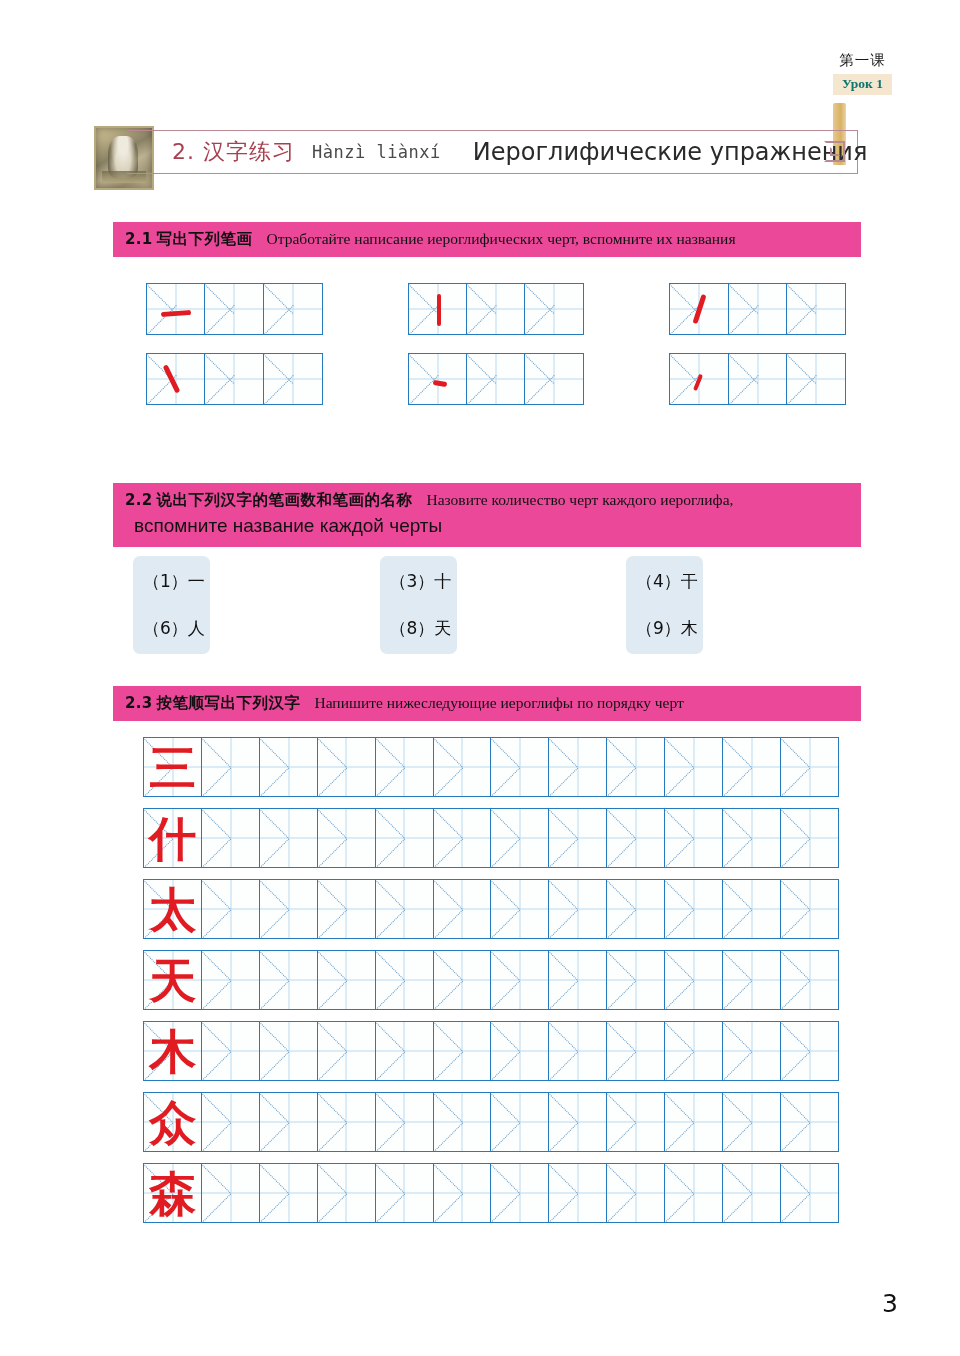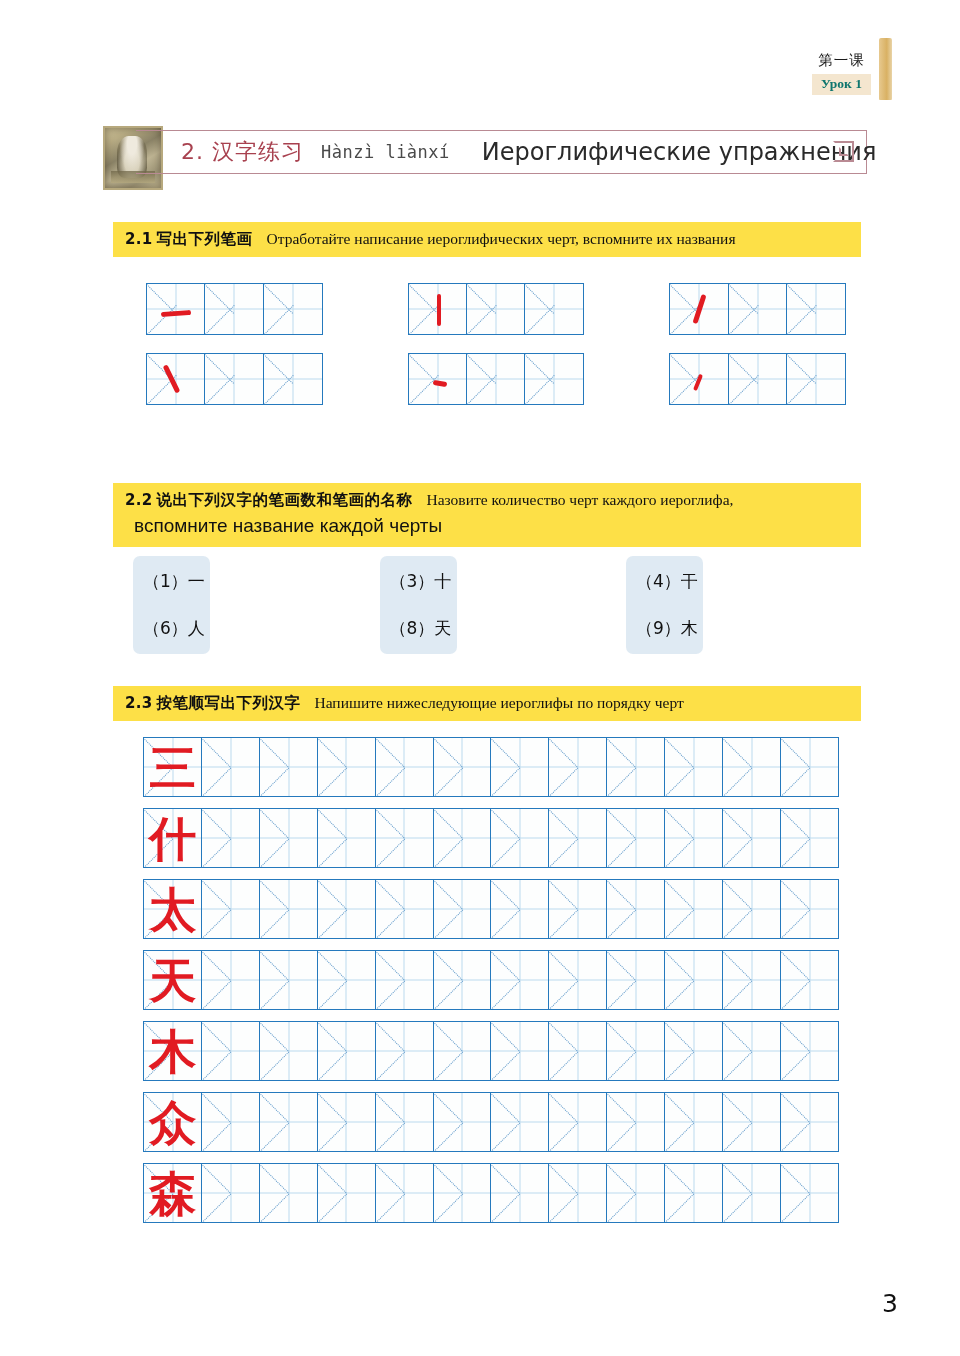--- a/index.html
+++ b/index.html
@@ -17,20 +17,21 @@
   }
 
   
   #lesson-header {
     position: absolute;
     top: 38px;
     right: 68px;
     display: flex;
     align-items: flex-start;
     gap: 8px;
+    flex-direction: column;
   }
   #lesson-header .labels {
     text-align: center;
     padding-top: 13px;
   }
   #lesson-header .cn {
     font-family: "DejaVu Sans", "Liberation Sans", sans-serif;
     font-size: 14.5px;
     letter-spacing: 1px;
     color: #1a1a1a;
@@ -51,21 +52,21 @@
     width: 13px;
     height: 62px;
     background: linear-gradient(to right, #e7c98f, #d9b163 60%, #e9d4a8);
     border-radius: 2px 2px 1px 1px;
   }
 
   
   #section-title {
     position: absolute;
     top: 130px;
-    left: 103px;
+    left: 94px;
     width: 764px;
     height: 52px;
   }
   #section-title .emblem {
     position: absolute;
     left: 0;
     top: -4px;
     width: 56px;
     height: 60px;
     background:
@@ -153,21 +154,21 @@
     border: 2.5px solid #b98a93;
     border-right-color: transparent;
     border-top-color: transparent;
   }
 
   
   .ex-head {
     position: absolute;
     left: 113px;
     width: 748px;
-    background: #fde047;
+    background: #ec4899;
     box-sizing: border-box;
     padding: 5px 12px 6px 12px;
   }
   .ex-head .line { line-height: 1.5; }
   .ex-head .num {
     font-family: "DejaVu Sans", "Liberation Sans", sans-serif;
     font-weight: bold;
     font-size: 15px;
     color: #111;
     letter-spacing: .3px;

